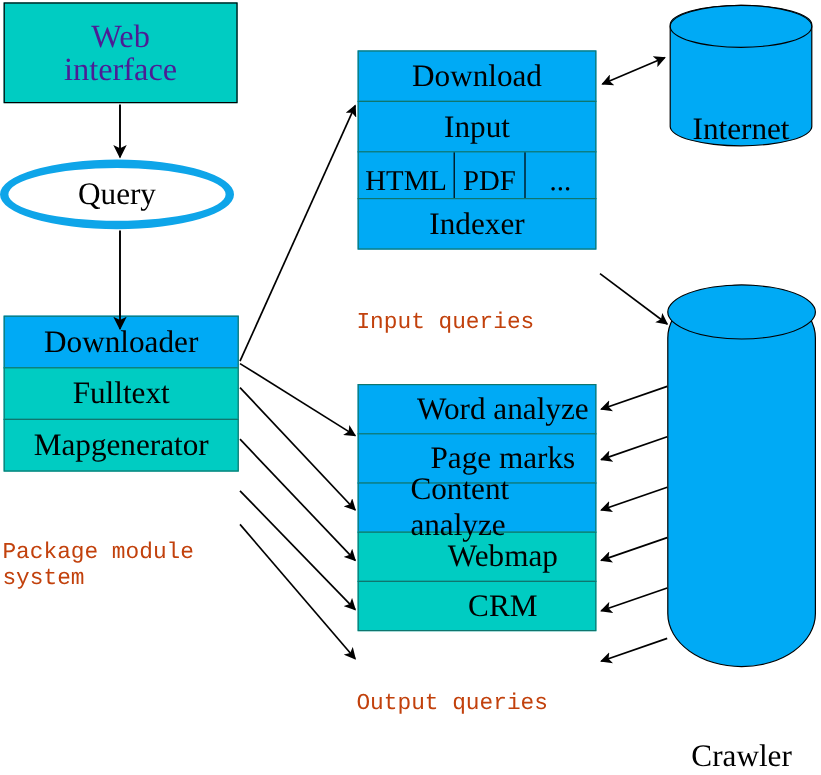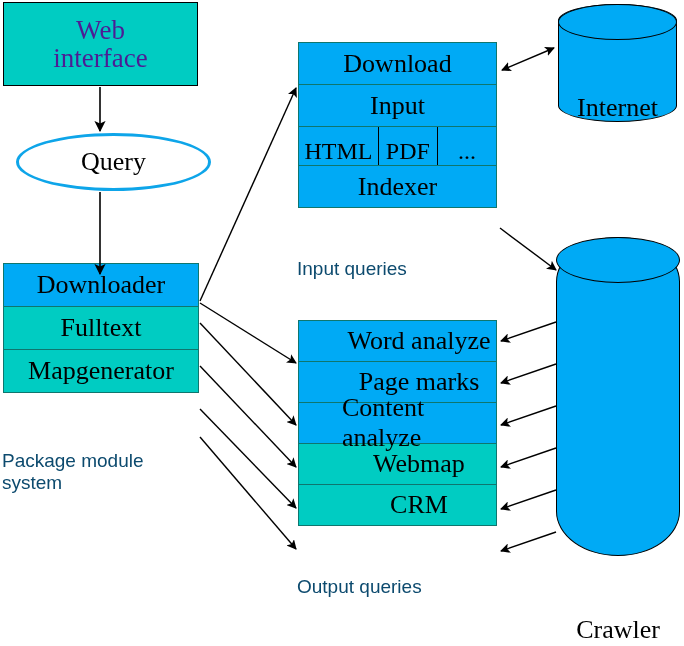--- a/index.html
+++ b/index.html
@@ -31,22 +31,22 @@
   .blue  { background: #00AAF5; }
 
   .webiface {
     left: 3px; top: 2px; width: 195px; height: 84px;
     font-size: 27px;
   }
   .webiface span { display: block; }
 
   .ellipse {
     position: absolute;
-    left: 16px; top: 133px; width: 195px; height: 58px;
-    border: 3px solid #0ea5e9;
+    left: 0; top: 133px; width: 195px; height: 58px;
+    border: 7px solid #0ea5e9;
     border-radius: 50%;
     background: #ffffff;
     box-sizing: border-box;
     display: flex; align-items: center; justify-content: center;
     font-size: 26px;
     font-family: "Liberation Serif", "DejaVu Serif", serif;
   }
 
   .stack {
     position: absolute;
@@ -85,23 +85,23 @@
   #input-stack { left: 298px; top: 42px; width: 199px; }
   #input-stack .row { height: 43px; }
   #input-stack .row.split { height: 40px; }
 
   
   #output-stack { left: 298px; top: 320px; width: 199px; }
   #output-stack .row { height: 42px; padding-left: 43px; }
 
   .caption {
     position: absolute;
-    font-family: Liberation Sans, sans-serif;
+    font-family: Liberation Mono, monospace;
     font-size: 19px;
-    color: #0c4a6e;
+    color: #c2410c;
     line-height: 1.15;
     white-space: pre-line;
   }
   #cap-input { left: 297px; top: 258px; }
   #cap-output { left: 297px; top: 576px; }
   #cap-pkg    { left: 2px;   top: 450px; }
 
   
   .cylinder {
     position: absolute;

